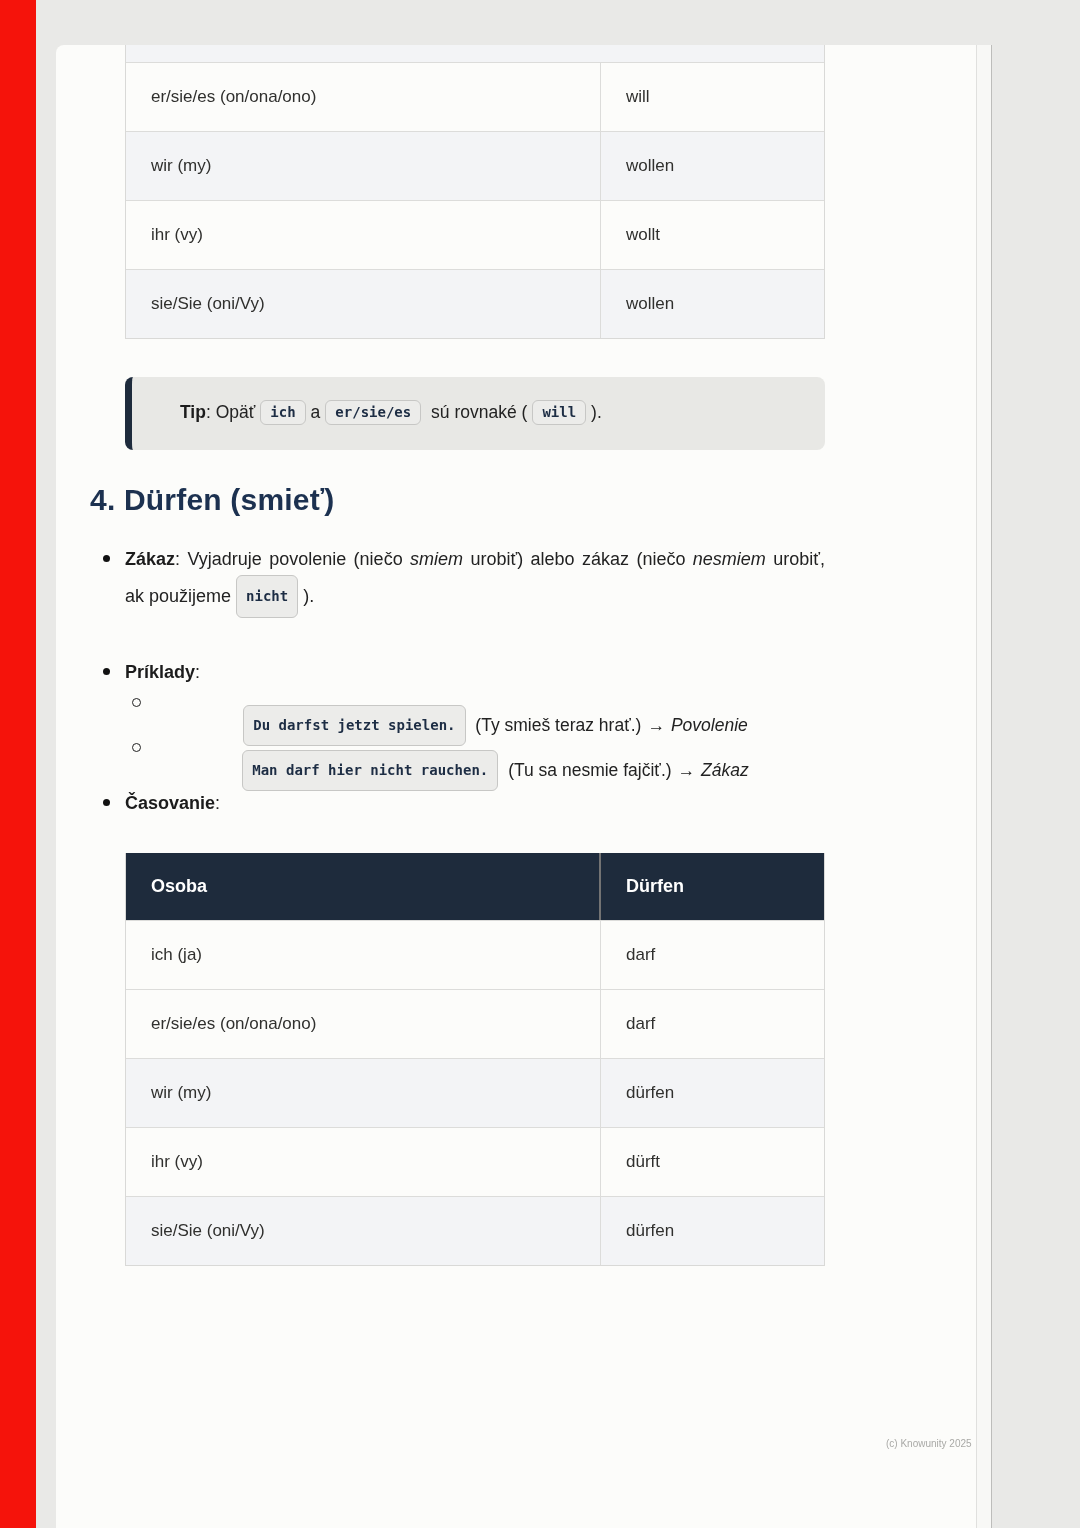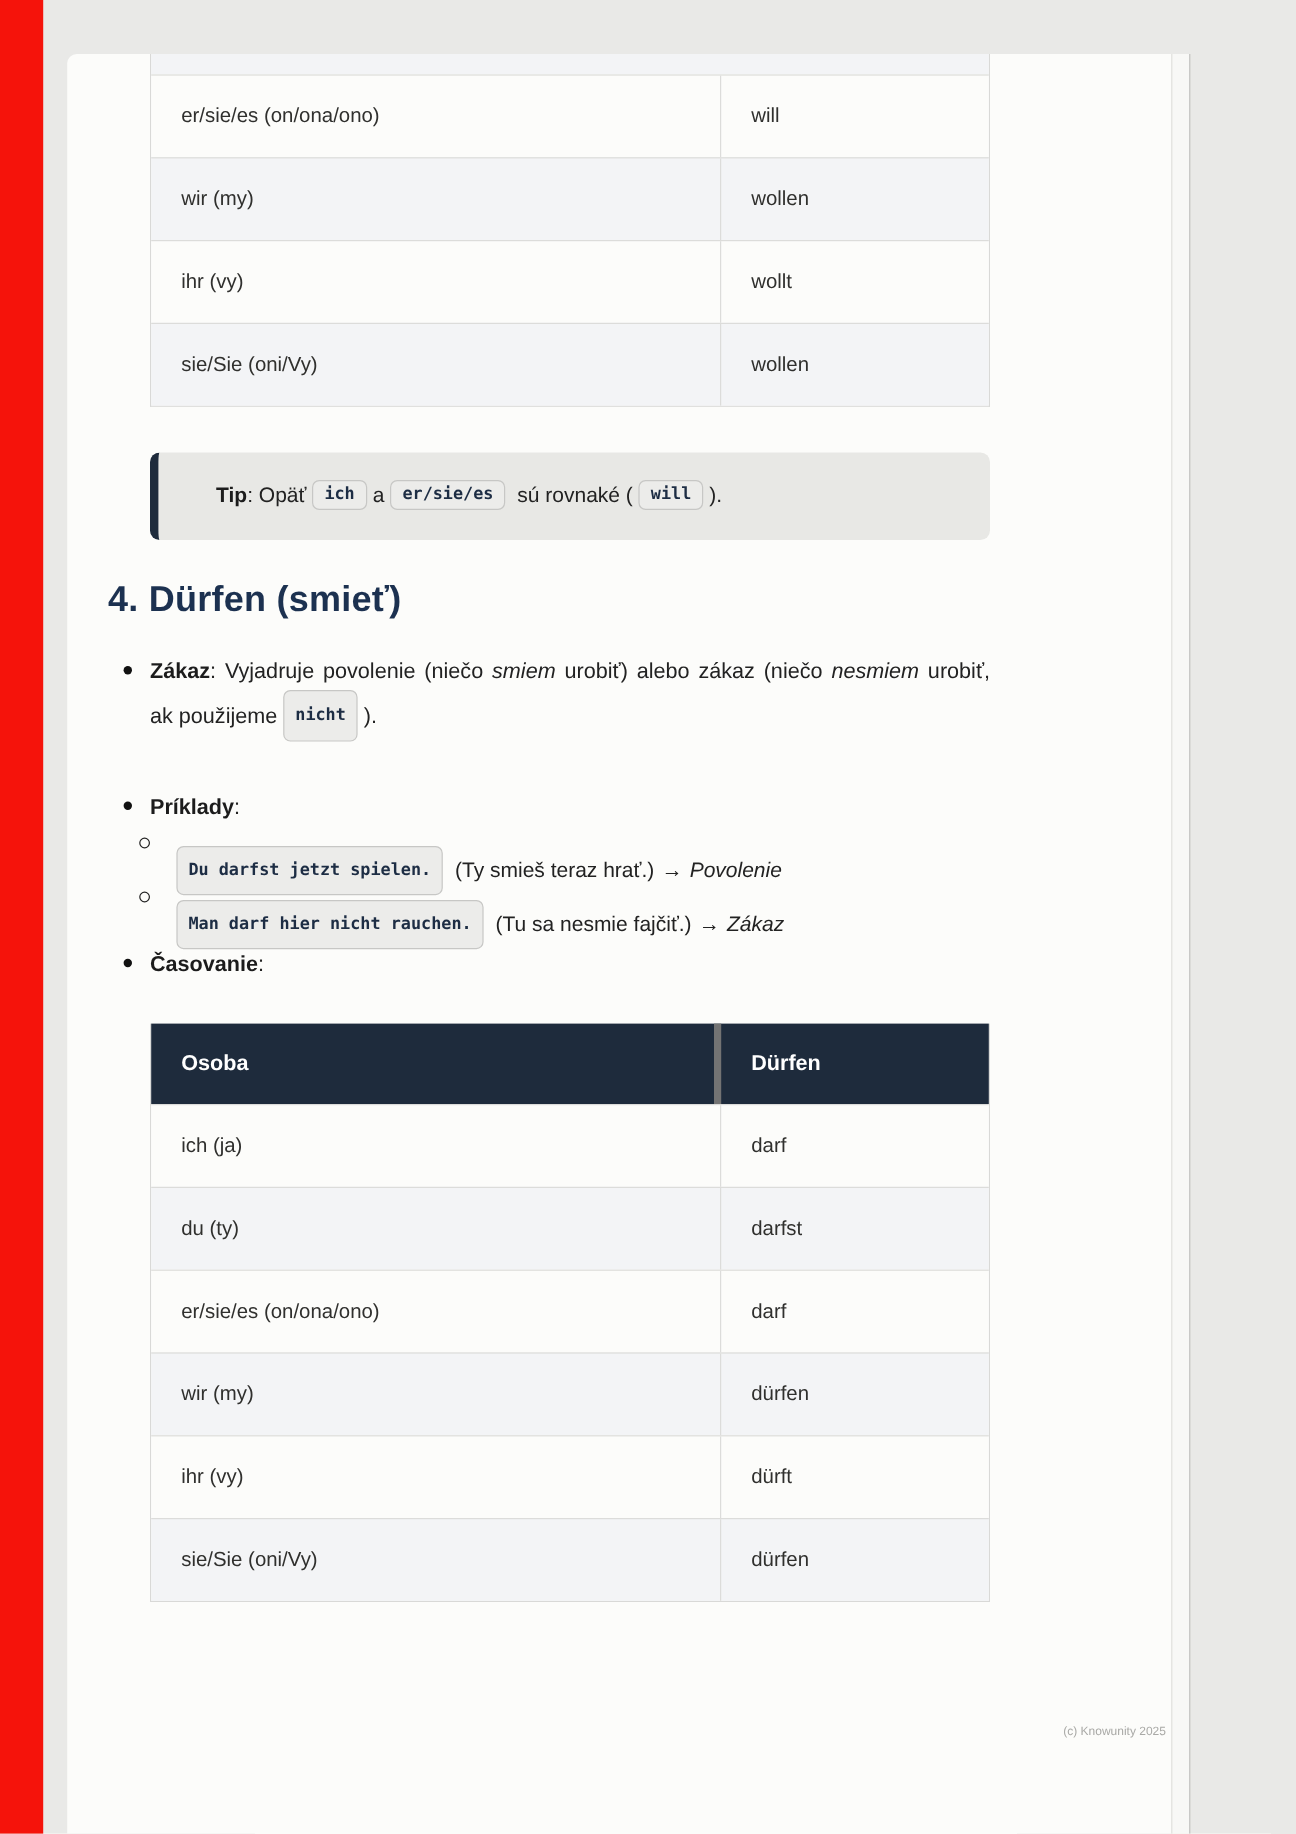--- a/index.html
+++ b/index.html
@@ -29,21 +29,21 @@
   .partial-row{height:17px;background:#f3f4f6;}
   .trow{height:68px;display:flex;border-top:1px solid #dcdcda;}
   .trow.white{background:#fcfcfa;}
   .trow.alt{background:#f3f4f6;}
   .cell{display:flex;align-items:center;padding-left:25px;box-sizing:border-box;
         font-size:17px;color:#30302e;}
   .c1{width:475px;border-right:1px solid #dcdcda;}
   .c2{flex:1;}
   .thead{height:67px;display:flex;background:#1e2b3c;}
   .thead .cell{color:#ffffff;font-weight:bold;font-size:18px;}
-  .thead .c1{border-right:6px solid #737373;text-align:center;}
+  .thead .c1{border-right:2px solid #737373;text-align:center;}
   
   .callout{
     position:absolute;left:69px;width:700px;box-sizing:border-box;
     background:#e8e8e5;border-left:7px solid #1e2b3c;border-radius:8px;
     display:flex;align-items:center;padding-left:33px;
   }
   .callout-tip{top:332px;height:73px;padding-left:48px;}
   .callout-rule{top:1331px;height:77px;}
   .callout p{margin:0;font-size:17.5px;color:#222;}
   
@@ -61,21 +61,21 @@
   }
   .bullet{position:absolute;left:69px;width:700px;font-size:18px;color:#222;line-height:34px;}
   .bullet .dot{
     position:absolute;left:-22px;top:13px;width:7px;height:7px;border-radius:50%;background:#111;
   }
   .bullet p{margin:0;}
   .b-vyznam{top:497px;}
   .b-vyznam p{text-align:justify;}
   .b-priklady{top:580px;margin-top:30px;}
   .b-casovanie{top:741px;}
-  .sub{position:absolute;left:86px;width:670px;font-size:17.5px;color:#222;line-height:32px;}
+  .sub{position:absolute;left:102px;width:670px;font-size:17.5px;color:#222;line-height:32px;text-align:center;}
   .sub .circle{
     position:absolute;left:-26px;top:10px;width:9px;height:9px;box-sizing:border-box;
     border:1.5px solid #222;border-radius:50%;background:transparent;
   }
   .sub1{top:643px;}
   .sub2{top:688px;}
   .arrow{margin:0 6px;}
   b{color:#1c1c1c;}
   i{font-style:italic;}
   .watermark{
@@ -141,24 +141,20 @@
 
   <div class="dtable table2">
     <div class="thead">
       <div class="cell c1">Osoba</div>
       <div class="cell c2">Dürfen</div>
     </div>
     <div class="trow white">
       <div class="cell c1">ich (ja)</div>
       <div class="cell c2">darf</div>
     </div>
-    <div class="trow alt">
-      <div class="cell c1">du (ty)</div>
-      <div class="cell c2">darfst</div>
-    </div>
     <div class="trow white">
       <div class="cell c1">er/sie/es (on/ona/ono)</div>
       <div class="cell c2">darf</div>
     </div>
     <div class="trow alt">
       <div class="cell c1">wir (my)</div>
       <div class="cell c2">dürfen</div>
     </div>
     <div class="trow white">
       <div class="cell c1">ihr (vy)</div>

